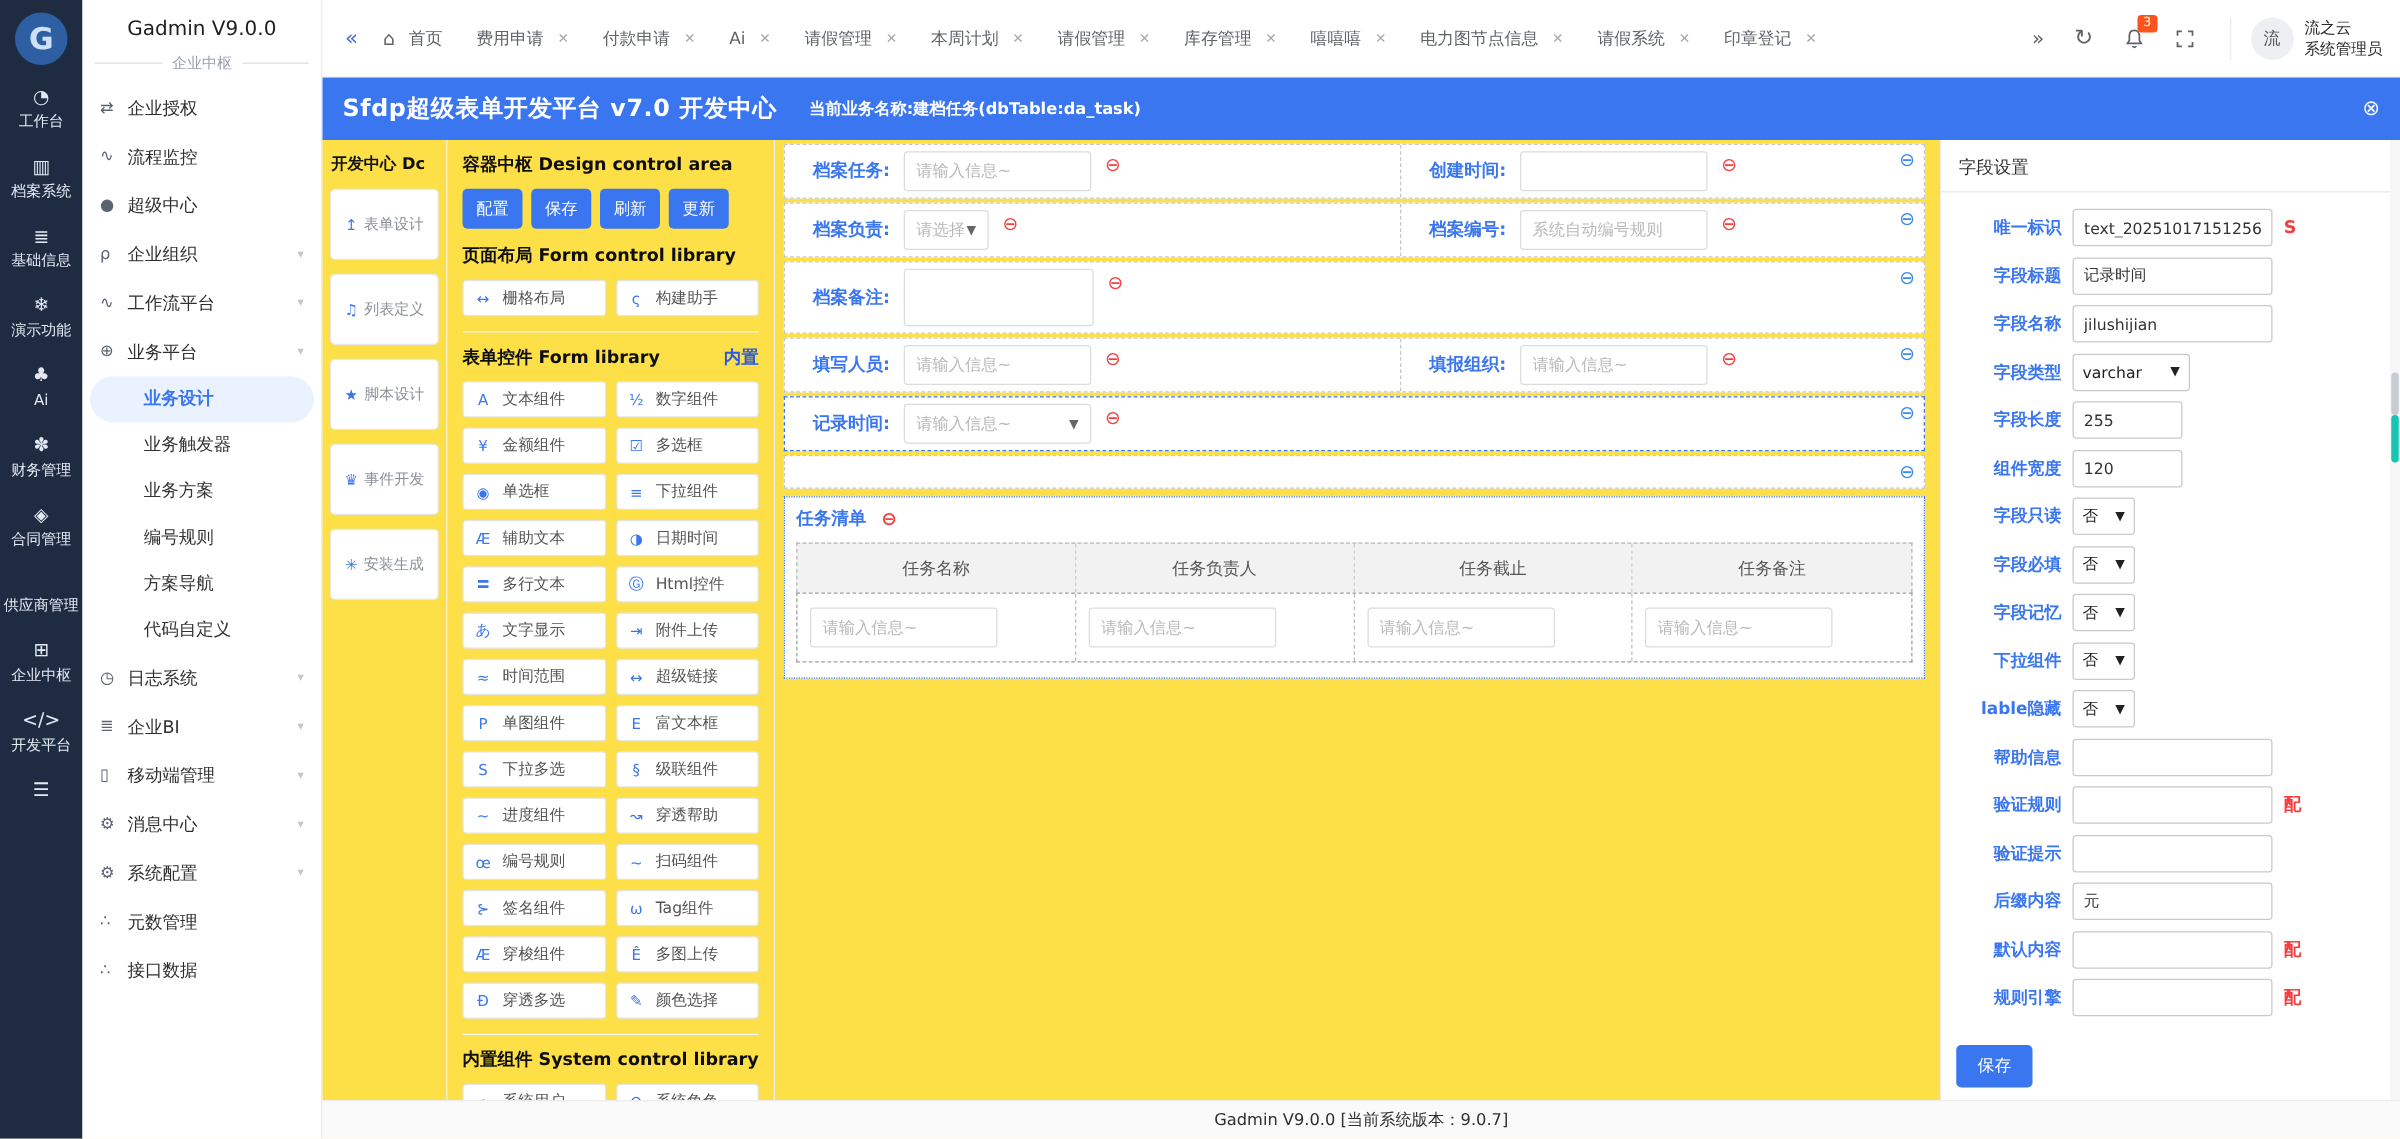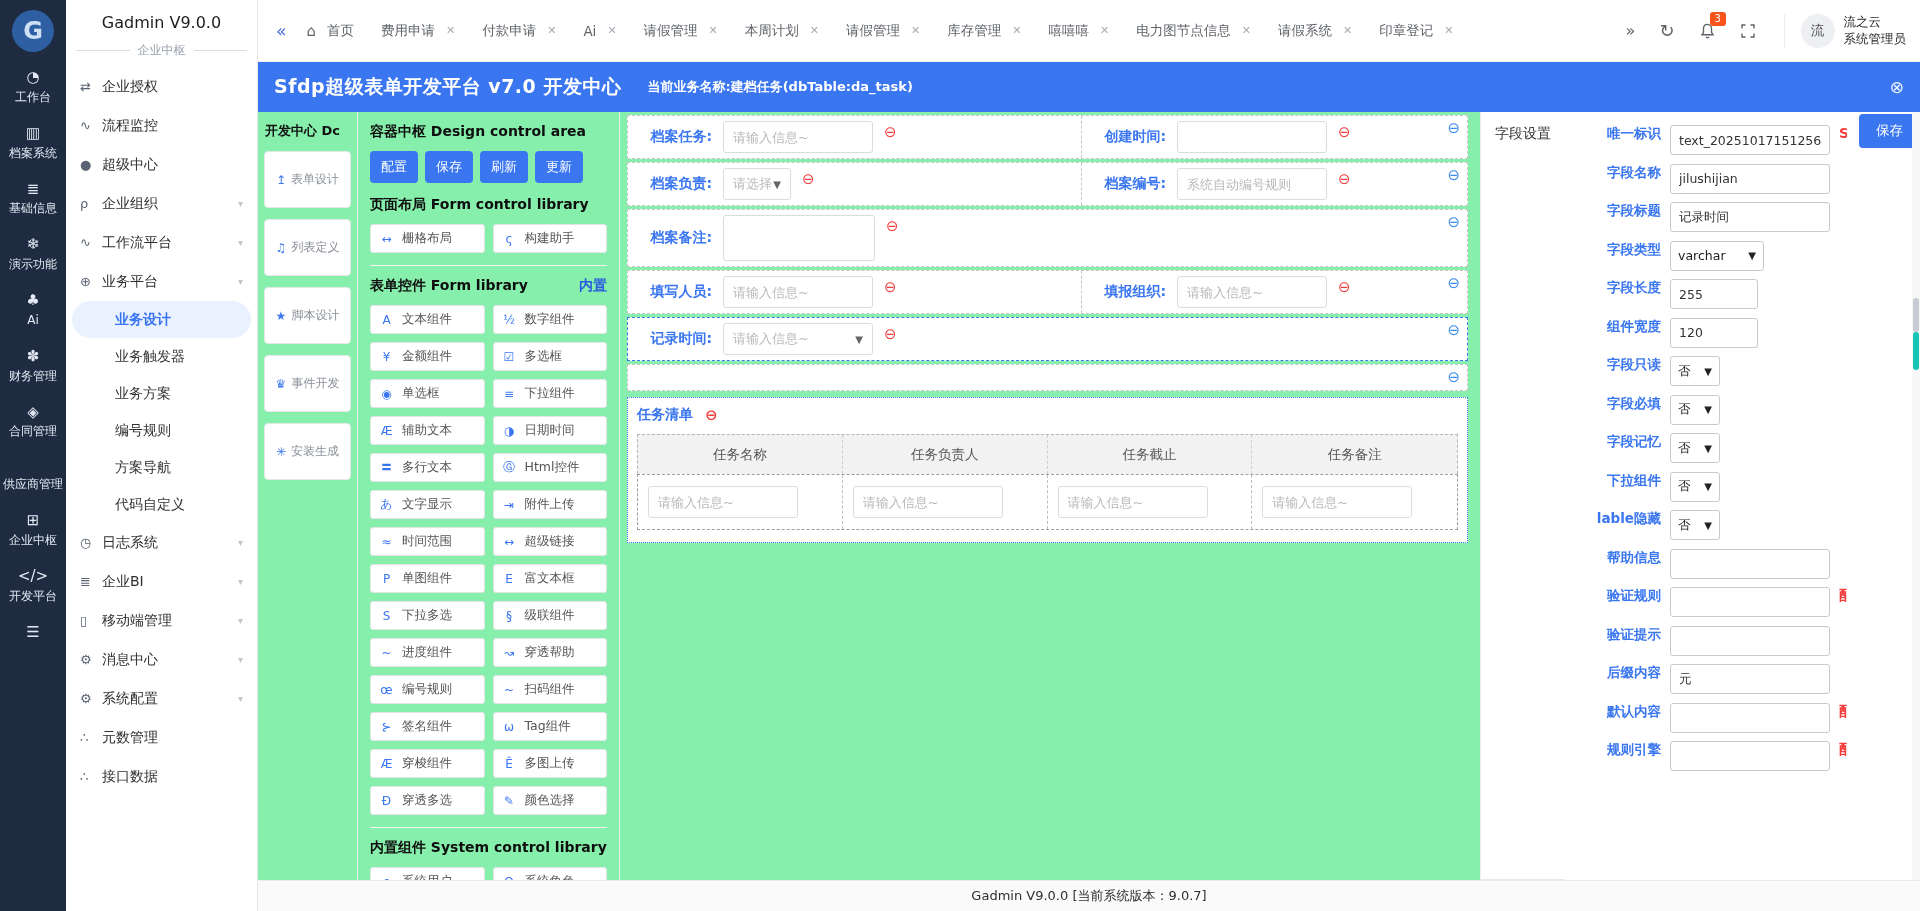--- a/index.html
+++ b/index.html
@@ -43,21 +43,21 @@
   .avatar{width:34px;height:34px;border-radius:50%;background:#edeff2;color:#555;display:flex;align-items:center;justify-content:center;font-size:13.5px}
   .user-meta{font-size:12.5px;color:#2a2a2a;line-height:1.3}
 
   
   .dev-header{height:50px;background:#3a76f0;display:flex;align-items:center;color:#fff;padding:0 16px;gap:26px;flex-shrink:0}
   .dh-title{font-size:19px;font-weight:bold;letter-spacing:.5px}
   .dh-sub{color:#ffffff;font-size:13px;font-weight:bold}
   .dh-close{margin-left:auto;font-size:17px;cursor:pointer;opacity:.92}
 
   
-  .content{flex:1;display:flex;min-height:0;position:relative;background:#86efac}
+  .content{flex:1;display:flex;min-height:0;position:relative;background:#fde047}
 
   .dc-col{width:100px;border-right:1px solid #ededed;padding:8px 6px;flex-shrink:0;overflow:hidden}
   .dc-title{font-weight:bold;font-size:13px;color:#111;padding:2px 1px 11px;white-space:nowrap}
   .dc-tool{border:1px solid #e7e7e7;border-radius:4px;height:57px;display:flex;align-items:center;justify-content:center;gap:5px;margin-bottom:11px;font-size:12px;color:#8a9099;cursor:pointer;background:#fff}
   .dc-tool .ic{color:#3a76f0;font-size:12px}
 
   .lib-col{width:262px;border-right:1px solid #ededed;padding:9px 12px 0;flex-shrink:0;overflow:hidden}
   .lib-head{font-weight:bold;font-size:14px;color:#0e0e0e;margin:2px 0 10px;display:flex;align-items:center;white-space:nowrap}
   .lib-head .lk{margin-left:auto;color:#2a5ae0;cursor:pointer}
   .design-buttons{display:flex;gap:7px;margin-bottom:13px}
@@ -90,24 +90,24 @@
   .st-title{color:#3a76f0;font-weight:bold;font-size:14px;display:flex;align-items:center;gap:12px;margin:1px 0 10px}
   .st-head{display:grid;grid-template-columns:repeat(4,1fr);background:#f2f2f2;border:1px dashed #b5b5b5;border-bottom:none}
   .st-hcell{height:39px;display:flex;align-items:center;justify-content:center;color:#555;font-size:13.5px;border-right:1px dashed #cfcfcf}
   .st-hcell:last-child{border-right:none}
   .st-body{display:grid;grid-template-columns:repeat(4,1fr);border:1px dashed #9d9d9d}
   .st-bcell{padding:11px 10px;border-right:1px dashed #bdbdbd}
   .st-bcell:last-child{border-right:none}
   .st-bcell .c-input{width:100%;max-width:150px}
 
   
-  .props{width:440px;border-left:1px solid #ededed;flex-shrink:0;display:flex;flex-direction:row;overflow:hidden;background:#fff}
+  .props{width:368px;border-left:1px solid #ededed;flex-shrink:0;display:flex;flex-direction:column;overflow:hidden;background:#fff}
   .props-title{font-size:14px;color:#333;padding:13px 14px 10px;border-bottom:1px solid #e9e9e9}
   .pfields{padding:13px 8px 0 4px;flex:1;overflow:hidden}
-  .pfield{display:flex;align-items:flex-start;margin-bottom:8.5px}
+  .pfield{display:flex;align-items:center;margin-bottom:8.5px}
   .plabel{width:92px;text-align:right;color:#3a76f0;font-weight:bold;font-size:13.5px;margin-right:9px;flex-shrink:0;white-space:nowrap}
   .pinput{height:30px;border:1px solid #c9c9c9;border-radius:3px;padding:0 8px;font-size:12.5px;color:#333;width:160px;font-family:inherit;background:#fff}
   .pinput.narrow{width:88px}
   .p-selectbox{display:inline-flex;align-items:center;justify-content:space-between;height:30px;border:1px solid #c9c9c9;border-radius:3px;padding:0 7px;font-size:12.5px;color:#222;background:#fff;cursor:pointer;gap:6px}
   .p-selectbox.type{width:94px}
   .p-selectbox.tiny{width:50px}
   .p-selectbox .c-caret{color:#222;font-size:10px}
   .pbadge{color:#f53f3f;font-weight:bold;margin-left:9px;font-size:14px}
   .psave{background:#3a76f0;color:#fff;border:none;border-radius:4px;padding:8px 17px;font-size:13.5px;margin:2px 0 10px 12px;align-self:flex-start;cursor:pointer;font-family:inherit}
 
@@ -619,26 +619,26 @@
 
       <div class="props">
         <div class="props-title">字段设置</div>
         <div class="pfields" id="props-fields">
             <div class="pfield">
               <span class="plabel">唯一标识</span>
               <input class="pinput" value="text_202510171512569" style="">
               <span class="pbadge">S</span>
             </div>
             <div class="pfield">
+              <span class="plabel">字段标题</span>
+              <input class="pinput" value="记录时间" style="">
+            </div>
+            <div class="pfield">
               <span class="plabel">字段名称</span>
               <input class="pinput" value="jilushijian" style="">
-            </div>
-            <div class="pfield">
-              <span class="plabel">字段标题</span>
-              <input class="pinput" value="记录时间" style="">
             </div>
             <div class="pfield">
               <span class="plabel">字段类型</span>
               <div class="p-selectbox type">
                 <span>varchar</span>
                 <span class="c-caret">▼</span>
               </div>
             </div>
             <div class="pfield">
               <span class="plabel">字段长度</span>

